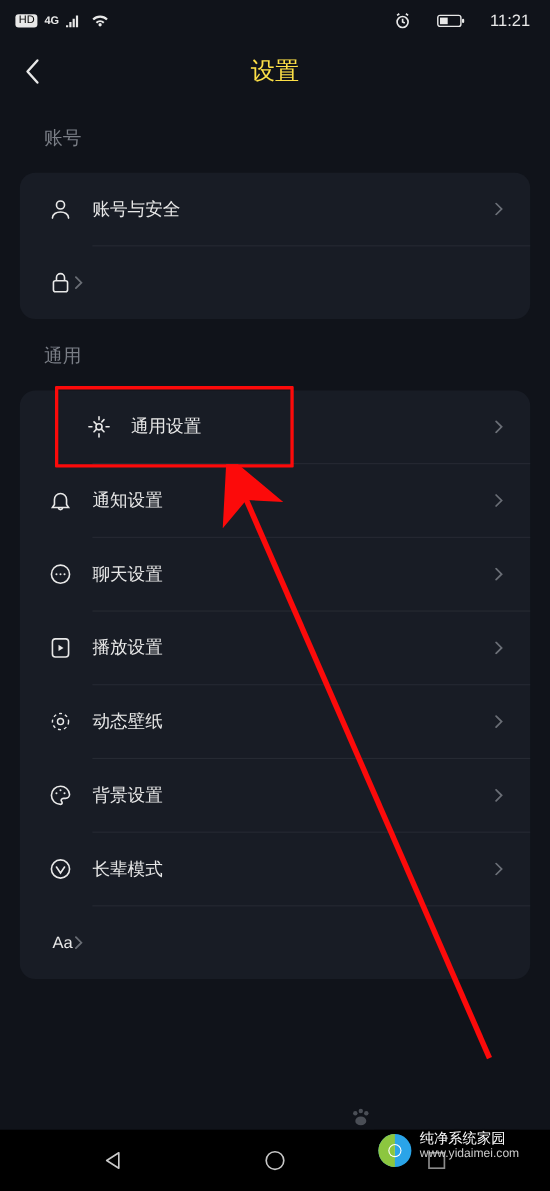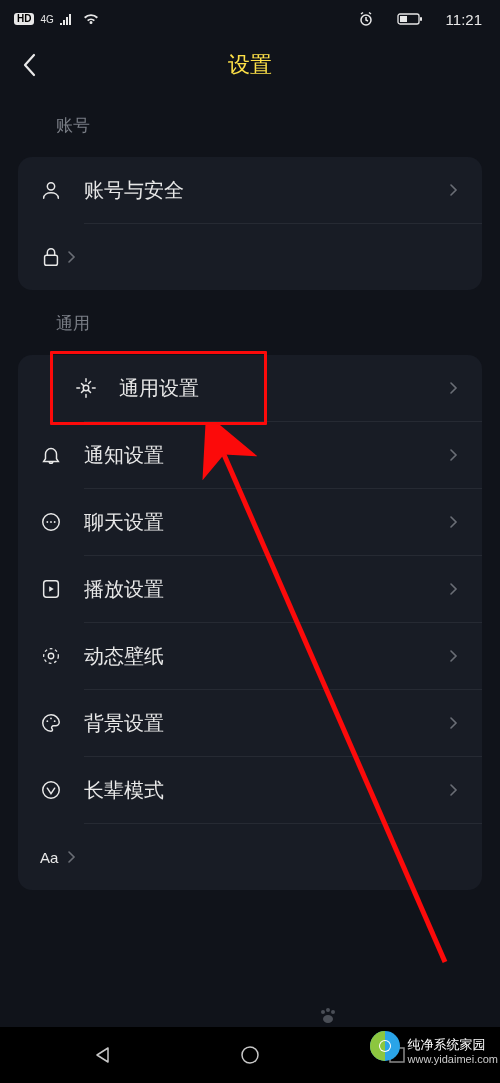--- a/index.html
+++ b/index.html
@@ -28,21 +28,21 @@
     }
     .status-left {
       display: flex;
       align-items: center;
       gap: 6px;
     }
     .hd-badge {
       background: #e8e8e8;
       color: #000;
       font-size: 10px;
-      font-weight: 700;
+      font-weight: 400;
       padding: 1px 3px;
       border-radius: 3px;
       line-height: 1;
     }
     .status-right {
       display: flex;
       align-items: center;
       gap: 23px;
       font-weight: 500;
     }
@@ -70,46 +70,46 @@
       font-weight: 500;
       color: #fde047;
     }
     
     .content {
       padding: 0 0 60px 0;
     }
     .section-header {
       font-size: 17px;
       color: #7a7e86;
-      padding: 22px 40px 14px 56px;
+      padding: 22px 40px 14px 40px;
     }
     .list-group {
       background: #181c25;
       border-radius: 14px;
       margin: 0 18px;
       overflow: visible;
     }
     .list-item {
       display: flex;
       align-items: center;
       padding: 0 22px;
       height: 66px;
       position: relative;
     }
     .list-icon {
       width: 26px;
       height: 26px;
       display: flex;
       align-items: center;
-      justify-content: flex-start;
+      justify-content: flex-end;
       flex-shrink: 0;
     }
     .list-label {
       flex: 1;
-      font-size: 20px;
+      font-size: 16px;
       color: #e8e8e8;
       margin-left: 18px;
     }
     .chevron {
       width: 12px;
       height: 12px;
       flex-shrink: 0;
     }
     .separator {
       height: 1px;
@@ -159,23 +159,23 @@
       width: 40px;
       height: 40px;
       display: flex;
       align-items: center;
       justify-content: center;
     }
     
     .watermark {
       position: absolute;
       bottom: 18px;
-      right: 2px;
-      display: flex;
-      align-items: flex-end;
+      right: 28px;
+      display: flex;
+      align-items: flex-start;
       gap: 4px;
       background: rgba(0,0,0,0.3);
     }
     .watermark-badge {
       position: relative;
       width: 38px;
       height: 38px;
     }
     .watermark-text {
       color: #fff;
@@ -194,21 +194,21 @@
       color: #4a4e56;
       font-size: 18px;
     }
   </style>
 </head>
 <body>
 
 <div class="status-bar">
   <div class="status-left">
     <span class="hd-badge">HD</span>
-    <span style="font-size:10px;font-weight:400;">4G</span>
+    <span style="font-size:10px;font-weight:700;">4G</span>
     <svg width="16" height="12" viewBox="0 0 16 12">
         <path d="M0 10h2v2H0zm3-3h2v5H3zm3-3h2v8H6zm3-3h2v11H9z" fill="#e8e8e8"></path>
       </svg>
     <svg width="18" height="14" viewBox="0 0 18 14">
         <path d="M9 12a1.5 1.5 0 100-3 1.5 1.5 0 000 3zm-4-4a6 6 0 018 0l-1.3 1.3a4 4 0 00-5.4 0zM2 5a10 10 0 0114 0l-1.4 1.4a8 8 0 00-11.2 0z" fill="#e8e8e8"></path>
       </svg>
   </div>
   <div class="status-right">
     <svg width="16" height="16" viewBox="0 0 16 16">
         <circle cx="8" cy="9" r="5" fill="none" stroke="#e8e8e8" stroke-width="1.5"></circle>

